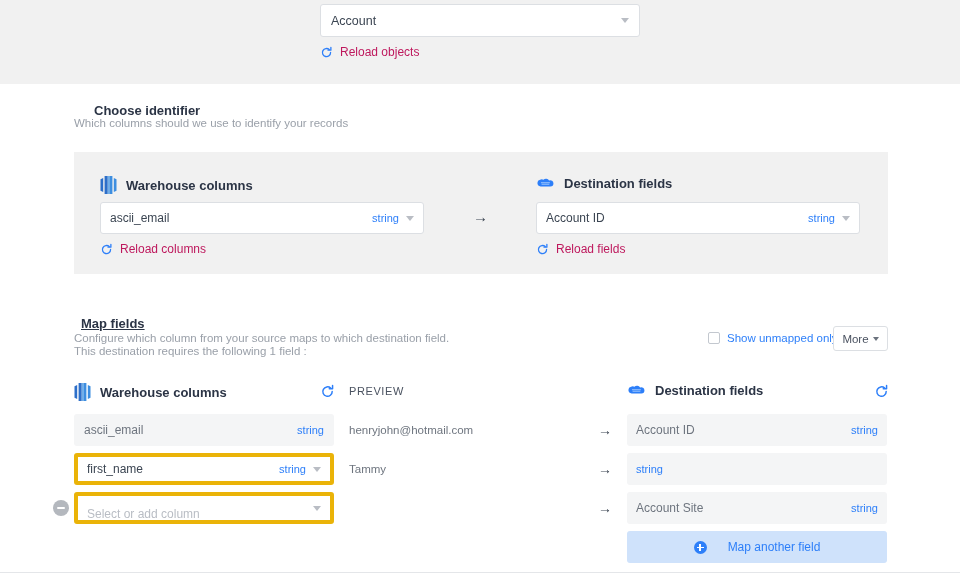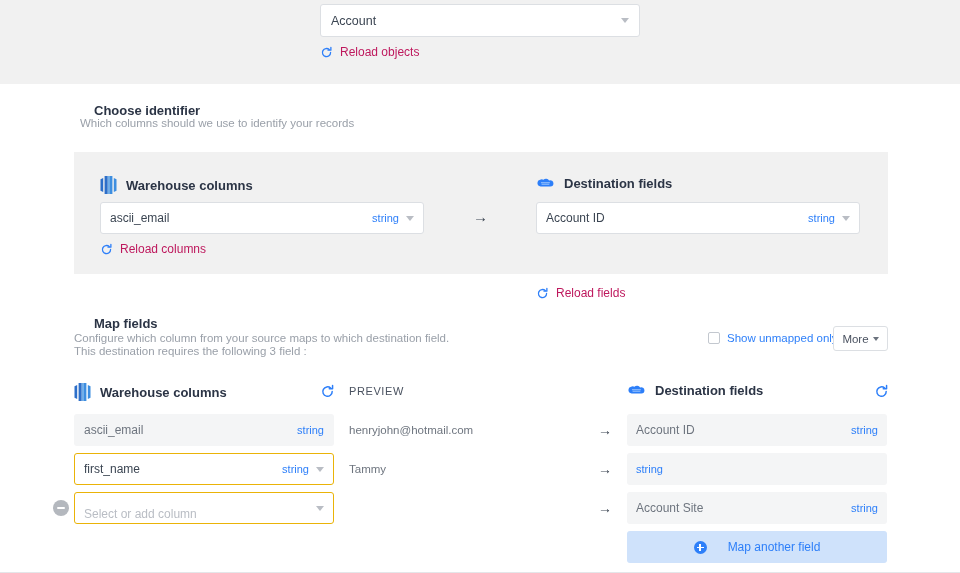--- a/index.html
+++ b/index.html
@@ -172,21 +172,21 @@
   .src-box {
     position: absolute;
     left: 74px;
     width: 260px; height: 32px;
     border-radius: 3px;
     display: flex;
     align-items: center;
     padding: 0 9px;
   }
   .src-box.locked { background: #f4f5f6; border: 1px solid transparent; }
-  .src-box.editable { background: #ffffff; border: 1px solid #eab308; }
+  .src-box.editable { background: #ffffff; border: 4px solid #eab308; }
   .src-box .name { flex: 1; font-size: 12px; color: #3b4552; }
   .src-box.locked .name { color: #6e757f; }
   .src-box .ph { flex: 1; font-size: 12px; color: #b9bdc4; margin-top: 11px; }
   .src-box .type { font-size: 11px; color: #2d7ff9; margin-right: 7px; }
   .src-box.locked .type { margin-right: 0; }
 
   .preview-val {
     position: absolute;
     left: 349px;
     font-size: 11.5px;
@@ -278,21 +278,21 @@
     <div class="reload-objects">
       <svg class="refresh-ico" width="13" height="13" viewBox="0 0 16 16">
         <path d="M13 8a5 5 0 1 1-1.6-3.6" fill="none" stroke="#2d7ff9" stroke-width="1.6" stroke-linecap="round"></path>
         <path d="M13.4 1.6 L13.4 5.1 L9.9 5.1" fill="none" stroke="#2d7ff9" stroke-width="1.6" stroke-linecap="round" stroke-linejoin="round"></path>
       </svg>
       <span class="link-blue">Reload objects</span>
     </div>
   </div>
 
   <div class="sec-title" style="left:74px; top:103px;">Choose identifier</div>
-  <div class="sec-sub" style="left:74px; top:116px;margin-left:6px;">Which columns should we use to identify your records</div>
+  <div class="sec-sub" style="left:74px; top:116px;">Which columns should we use to identify your records</div>
 
   <div class="ident-panel">
 
     <div class="col-head" style="left:26px; top:24px;">
       <svg width="17" height="18" viewBox="0 0 17 18">
         <path d="M0.5 3.2 L3.2 1.9 L3.2 16.1 L0.5 14.8 Z" fill="#2d6fc9"></path>
         <path d="M16.5 3.2 L13.8 1.9 L13.8 16.1 L16.5 14.8 Z" fill="#3d8ee0"></path>
         <rect x="4.6" y="0" width="3.1" height="18" fill="#2d6fc9"></rect>
         <rect x="8.0" y="0" width="1.0" height="18" fill="#6fb0ea"></rect>
         <rect x="9.3" y="0" width="3.1" height="18" fill="#3d8ee0"></rect>
@@ -323,32 +323,32 @@
       </svg>
       <span class="txt">Destination fields</span>
     </div>
 
     <div class="field-box" style="left:462px; top:50px; width:324px;">
       <span class="name">Account ID</span>
       <span class="type">string</span>
       <span class="caret-grey"></span>
     </div>
 
-    <div class="col-head" style="left:462px; top:90px; gap:7px;margin-top:44px;">
+    <div class="col-head" style="left:462px; top:90px; gap:7px;">
       <svg class="refresh-ico" width="13" height="13" viewBox="0 0 16 16">
         <path d="M13 8a5 5 0 1 1-1.6-3.6" fill="none" stroke="#2d7ff9" stroke-width="1.6" stroke-linecap="round"></path>
         <path d="M13.4 1.6 L13.4 5.1 L9.9 5.1" fill="none" stroke="#2d7ff9" stroke-width="1.6" stroke-linecap="round" stroke-linejoin="round"></path>
       </svg>
       <span class="link-blue">Reload fields</span>
     </div>
   </div>
 
-  <div class="sec-title" style="left:74px; top:316px;">Map fields</div>
+  <div class="sec-title" style="left:61px; top:316px;text-decoration:underline;">Map fields</div>
   <div class="sec-sub" style="left:74px; top:331px;">Configure which column from your source maps to which destination field.</div>
-  <div class="sec-sub" style="left:74px; top:344px;">This destination requires the following 3 field :</div>
+  <div class="sec-sub" style="left:74px; top:344px;">This destination requires the following 1 field :</div>
 
   <div class="unmapped-wrap">
     <span class="chk"></span>
     <span class="unmapped-label">Show unmapped only</span>
   </div>
 
   <div class="more-btn">
     <span>More</span>
     <span class="caret-dark"></span>
   </div>

